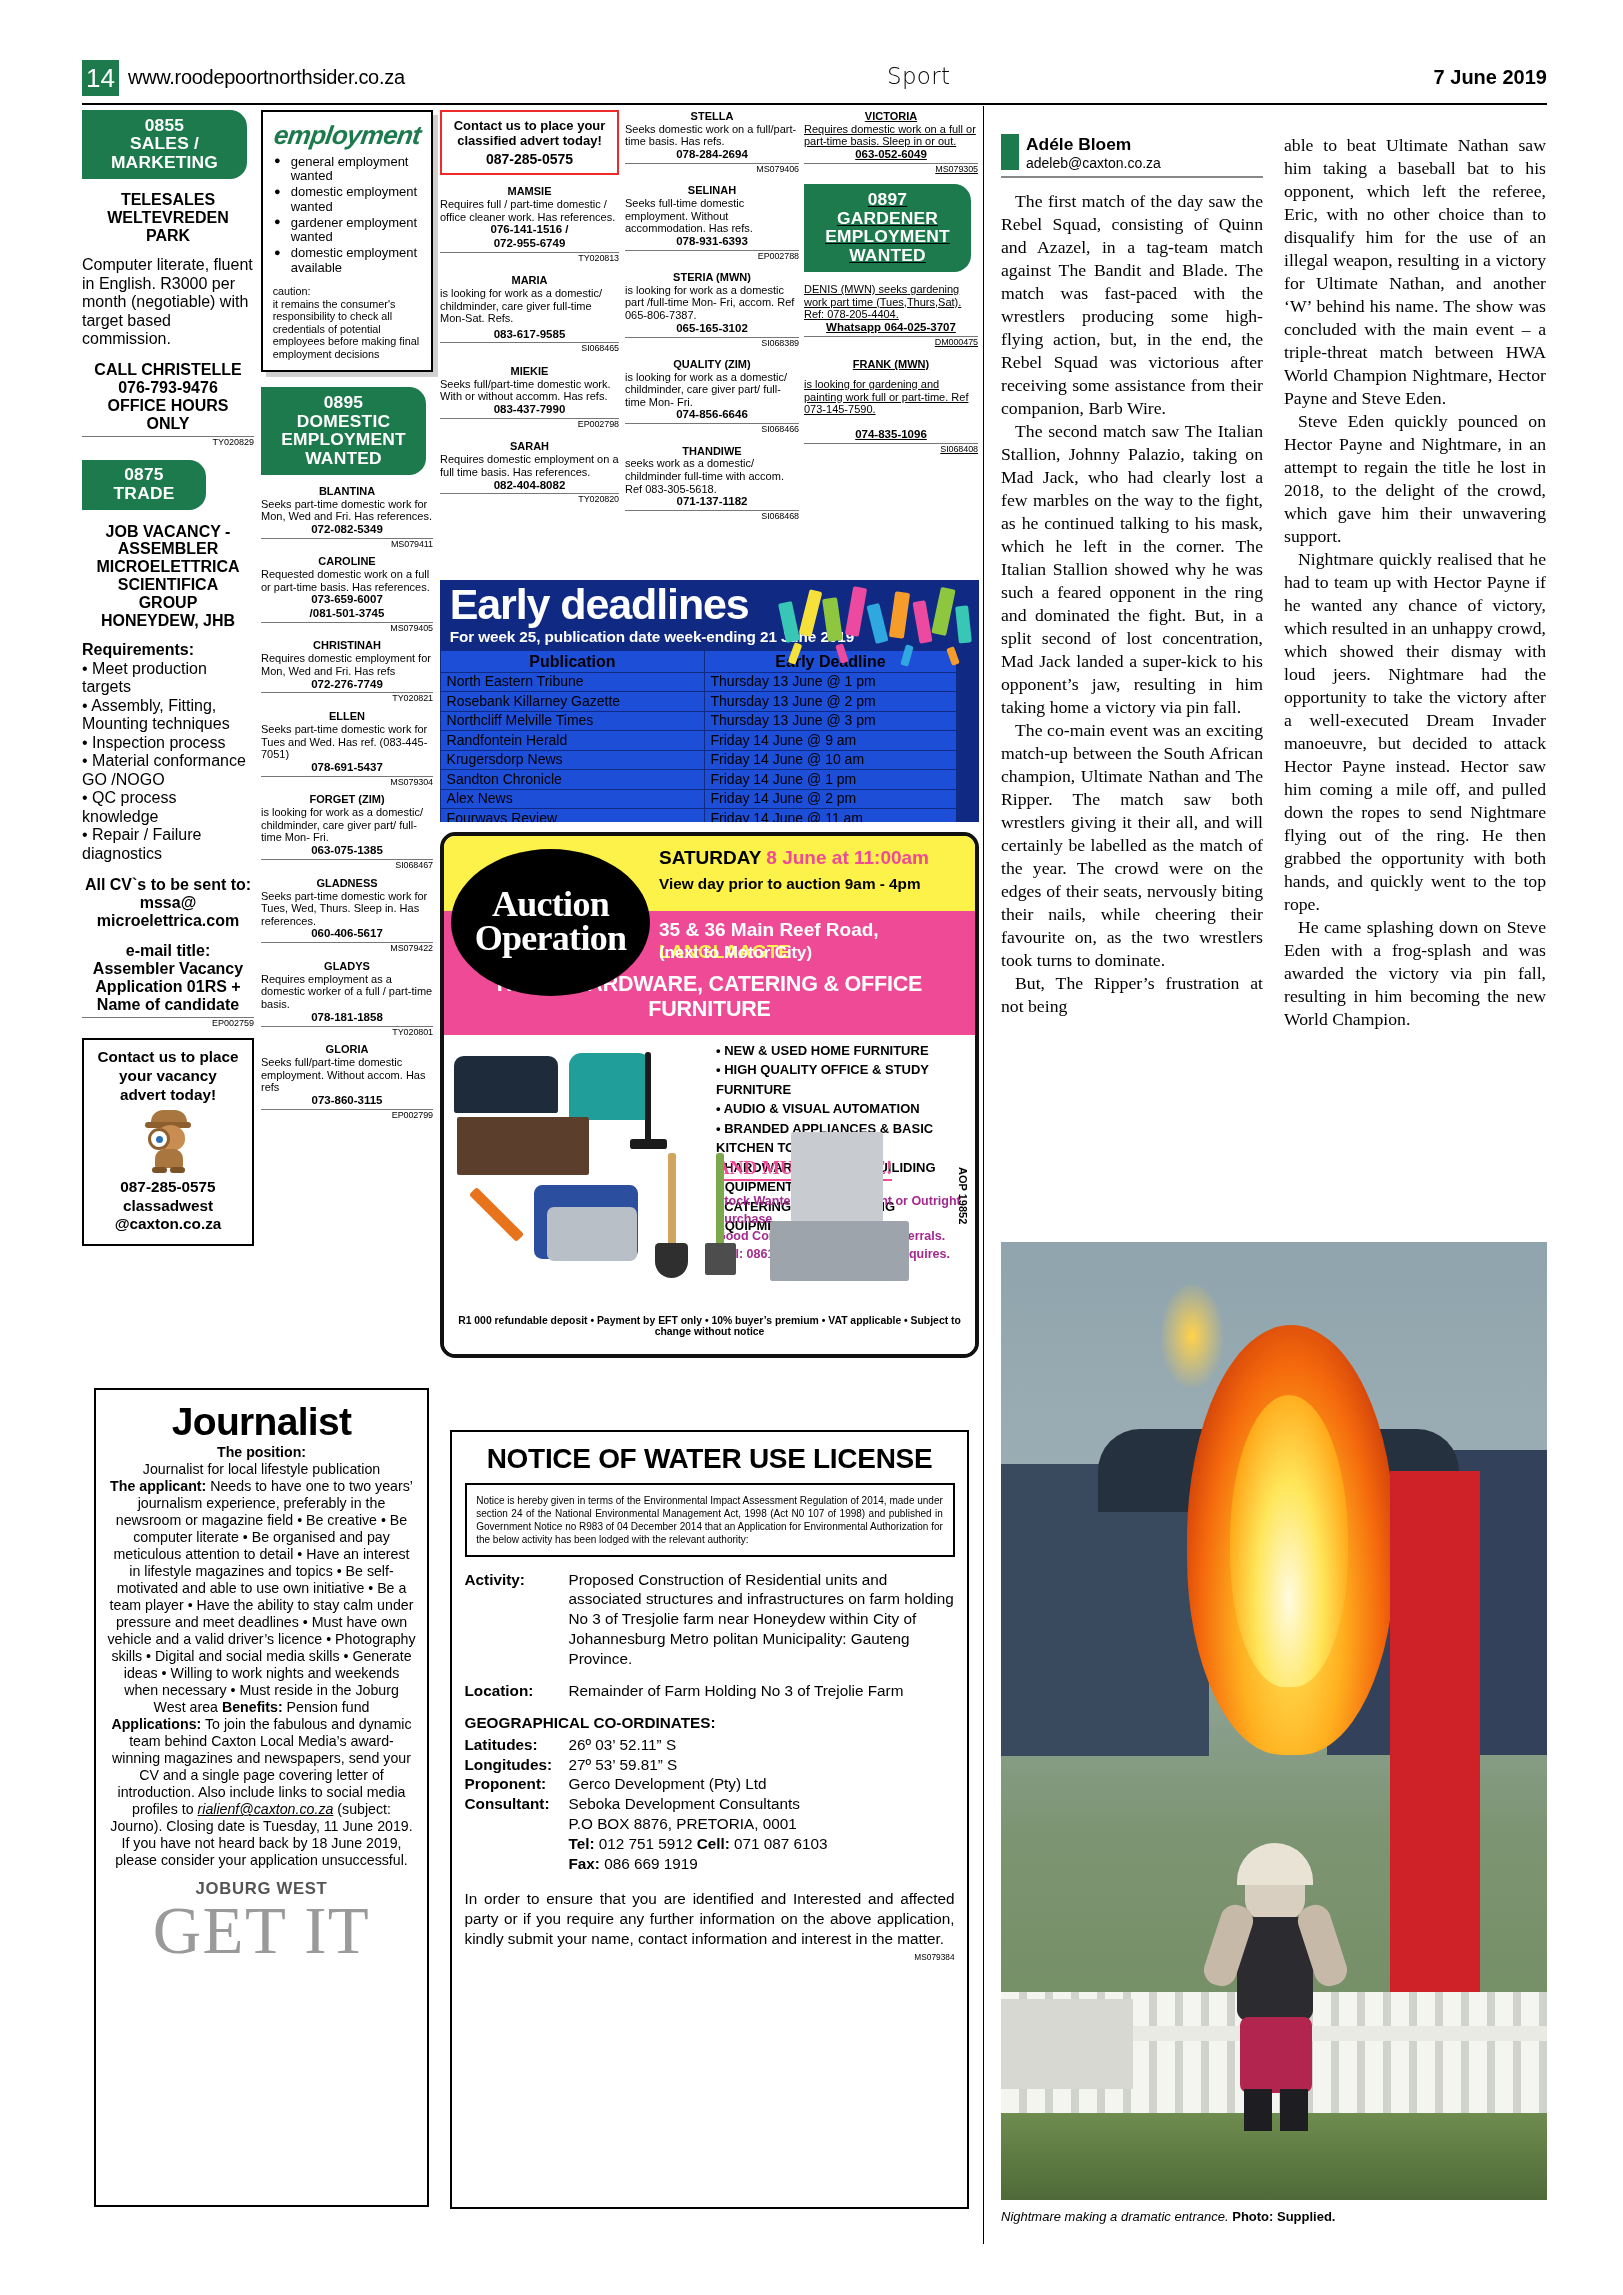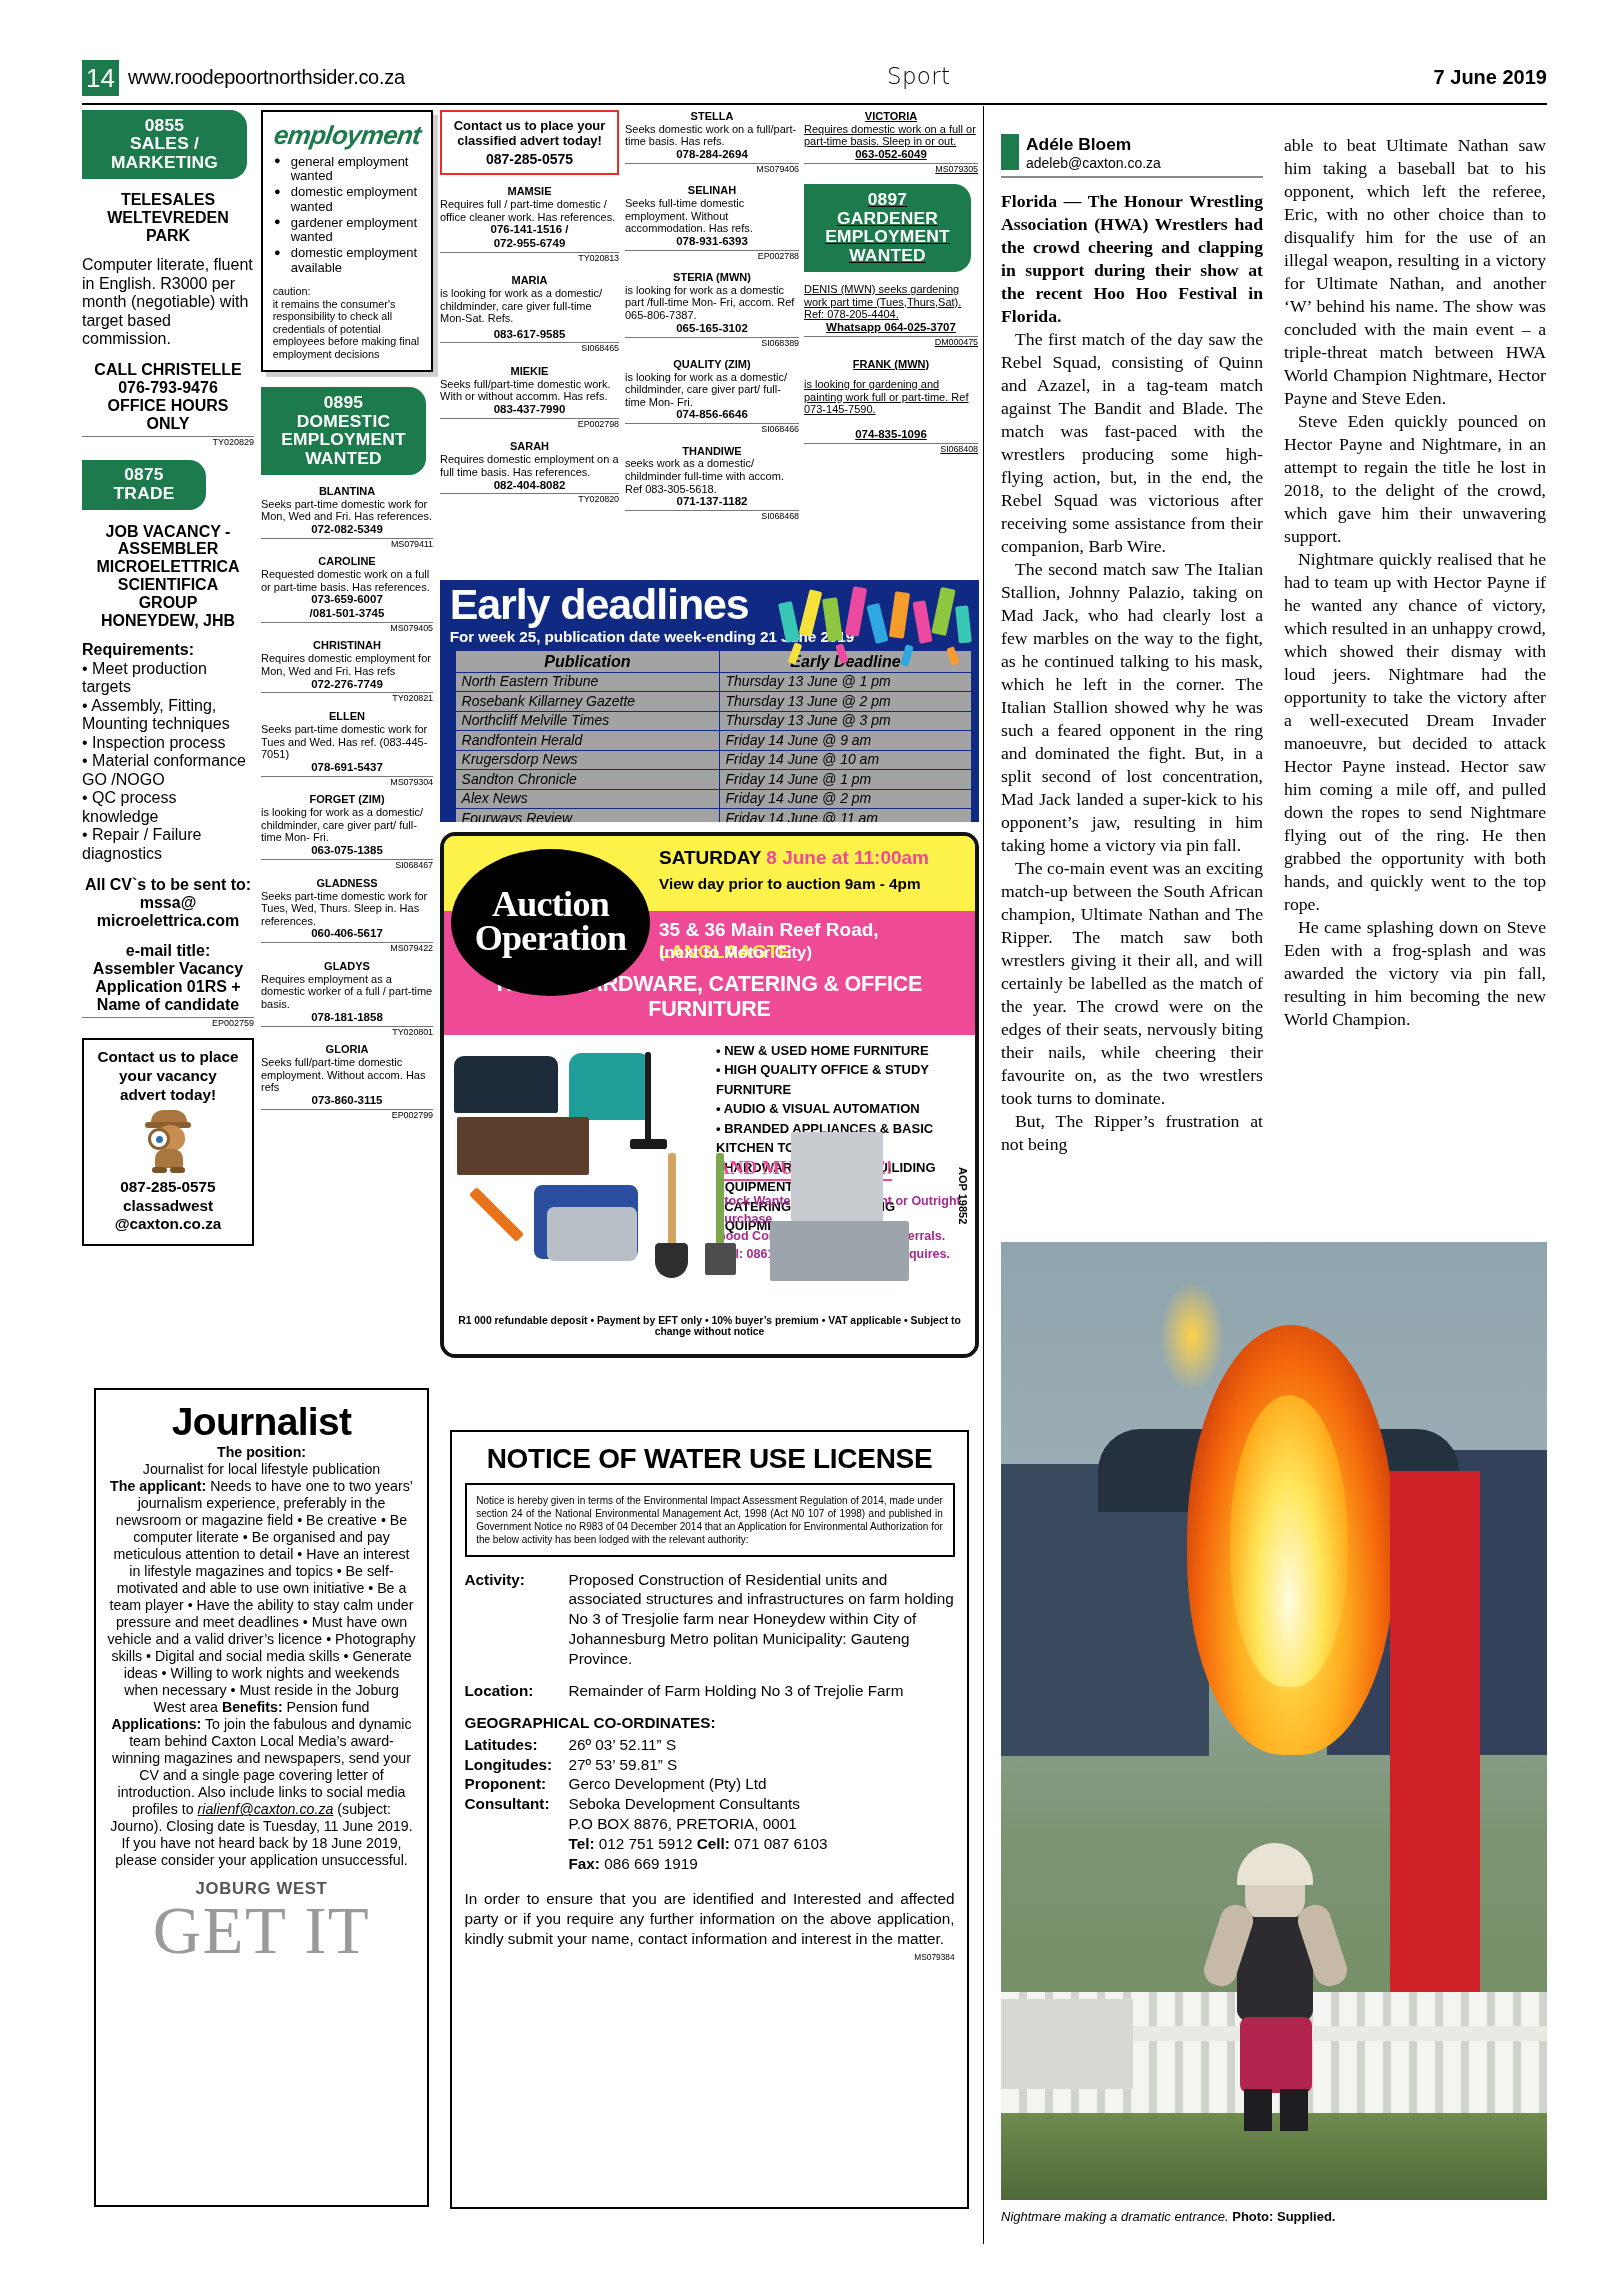--- a/index.html
+++ b/index.html
@@ -95,21 +95,21 @@
 
   
   .deadbox { background:#102a83; position:relative; overflow:hidden; }
   .dead-title {
     color:#fff; font-weight:bold; font-size:43px; letter-spacing:-1.1px;
     font-family:"Liberation Sans Narrow","Liberation Sans",sans-serif;
     padding:2.8px 0 0 9.7px; line-height:0.98;
   }
   .dead-sub { color:#fff; font-weight:bold; font-size:15.3px; padding:2.8px 0 4.2px 9.7px;
     font-family:"Liberation Sans Narrow","Liberation Sans",sans-serif; letter-spacing:-0.1px;}
-  .dead-table { width:calc(100% - 22px); margin:0 15px; border-collapse:collapse; background:#a3a3a3;font-style:italic; }
+  .dead-table { width:calc(100% - 22px); margin:0 0; border-collapse:collapse; background:#1d4ed8; }
   .dead-table th, .dead-table td {
     border:1px solid #102a83; padding:0.7px 5.6px; font-size:14px; text-align:left;
     font-family:"Liberation Sans Narrow","Liberation Sans",sans-serif; line-height:1.22;
   }
   .dead-table th { font-weight:bold; text-align:center; font-size:16px; }
   .confetti { position:absolute; right:4.2px; top:2.8px; width:201px; height:89px; }
   .confetti i { position:absolute; display:block; border-radius:2.1px; }
 
   
   .auction { border:4.9px solid #111; border-radius:15.3px; overflow:hidden; background:#fff; position:relative; }
@@ -546,21 +546,20 @@
       <div style="width:262px;">
         <div class="byline-row">
           <div class="byline-sq"></div>
           <div>
             <div class="byline-name">Adéle Bloem</div>
             <div class="byline-mail">adeleb@caxton.co.za</div>
           </div>
         </div>
         <div class="byline-rule"></div>
         <div class="artcol">
-          <p class="first">Florida — The Honour Wrestling Association (HWA) Wrestlers had the crowd cheering and clapping in support during their show at the recent Hoo Hoo Festival in Florida.</p>
           <p>The first match of the day saw the Rebel Squad, consisting of Quinn and Azazel, in a tag-team match against The Bandit and Blade. The match was fast-paced with the wrestlers producing some high-flying action, but, in the end, the Rebel Squad was victorious after receiving some assistance from their companion, Barb Wire.</p>
           <p>The second match saw The Italian Stallion, Johnny Palazio, taking on Mad Jack, who had clearly lost a few marbles on the way to the fight, as he continued talking to his mask, which he left in the corner. The Italian Stallion showed why he was such a feared opponent in the ring and dominated the fight. But, in a split second of lost concentration, Mad Jack landed a super-kick to his opponent’s jaw, resulting in him taking home a victory via pin fall.</p>
           <p>The co-main event was an exciting match-up between the South African champion, Ultimate Nathan and The Ripper. The match saw both wrestlers giving it their all, and will certainly be labelled as the match of the year. The crowd were on the edges of their seats, nervously biting their nails, while cheering their favourite on, as the two wrestlers took turns to dominate.</p>
           <p>But, The Ripper’s frustration at not being</p>
         </div>
       </div>
 
       <div style="width:262px;">
         <div class="artcol">
           <p style="text-indent:0;">able to beat Ultimate Nathan saw him taking a baseball bat to his opponent, which left the referee, Eric, with no other choice than to disqualify him for the use of an illegal weapon, resulting in a victory for Ultimate Nathan, and another ‘W’ behind his name. The show was concluded with the main event – a triple-threat match between HWA World Champion Nightmare, Hector Payne and Steve Eden.</p>

